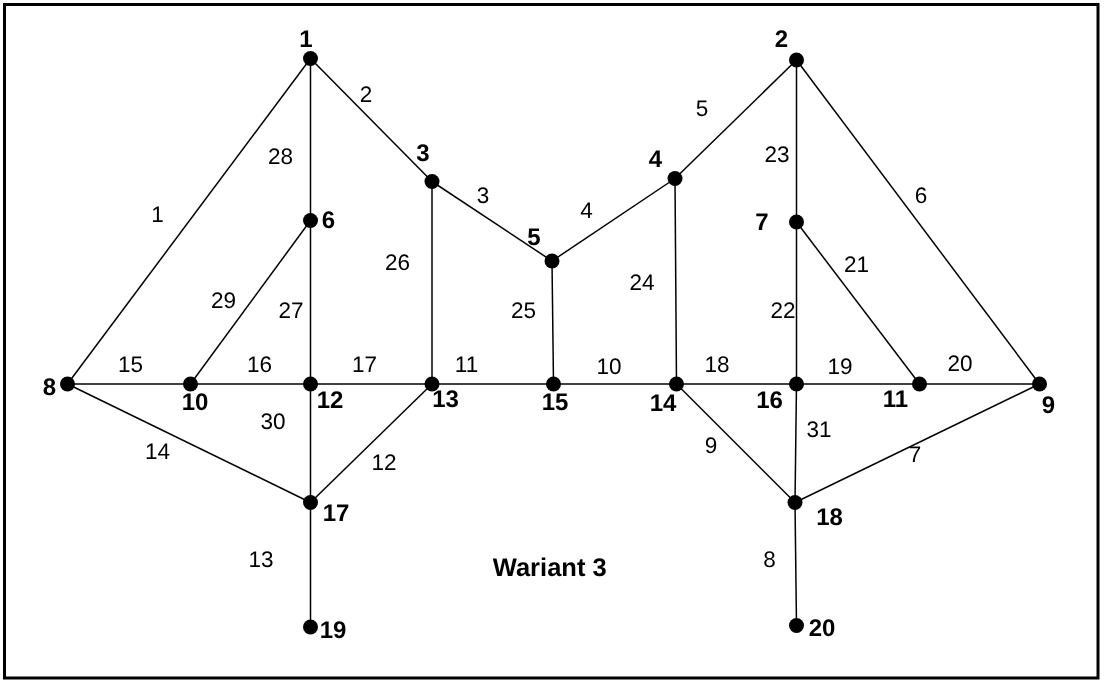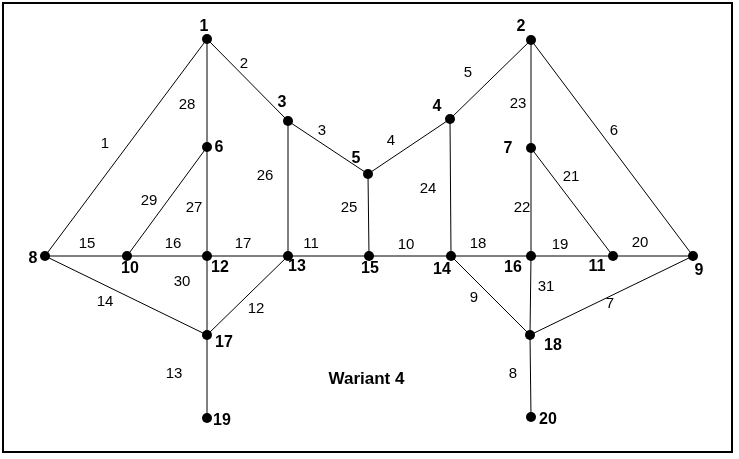--- a/index.html
+++ b/index.html
@@ -165,14 +165,14 @@
       <text x="513" y="272" class="node-label">16</text>
       <circle cx="207" cy="335" r="5" class="node-dot"></circle>
       <text x="224" y="347" class="node-label">17</text>
       <circle cx="530" cy="335" r="5" class="node-dot"></circle>
       <text x="553" y="350" class="node-label">18</text>
       <circle cx="207" cy="418" r="5" class="node-dot"></circle>
       <text x="222" y="425" class="node-label">19</text>
       <circle cx="531" cy="417" r="5" class="node-dot"></circle>
       <text x="548" y="424" class="node-label">20</text>
     </svg>
-  <div class="caption">Wariant 4</div>
+  <div class="caption">Wariant 3</div>
 </div>
 
 </body></html>

